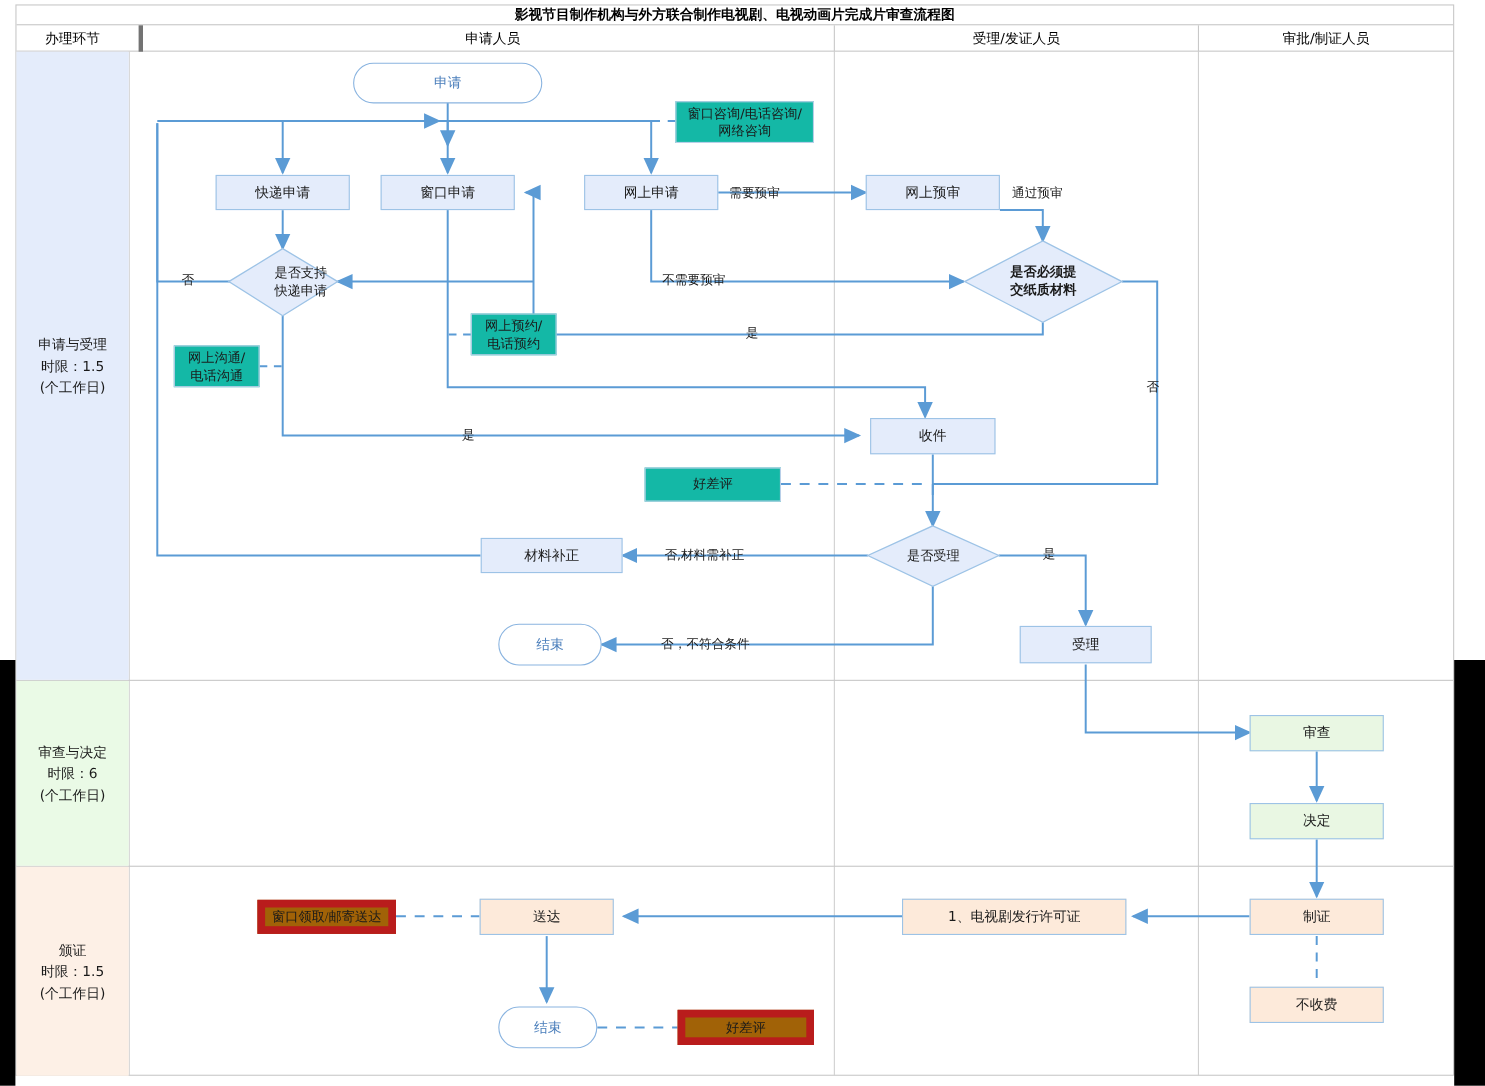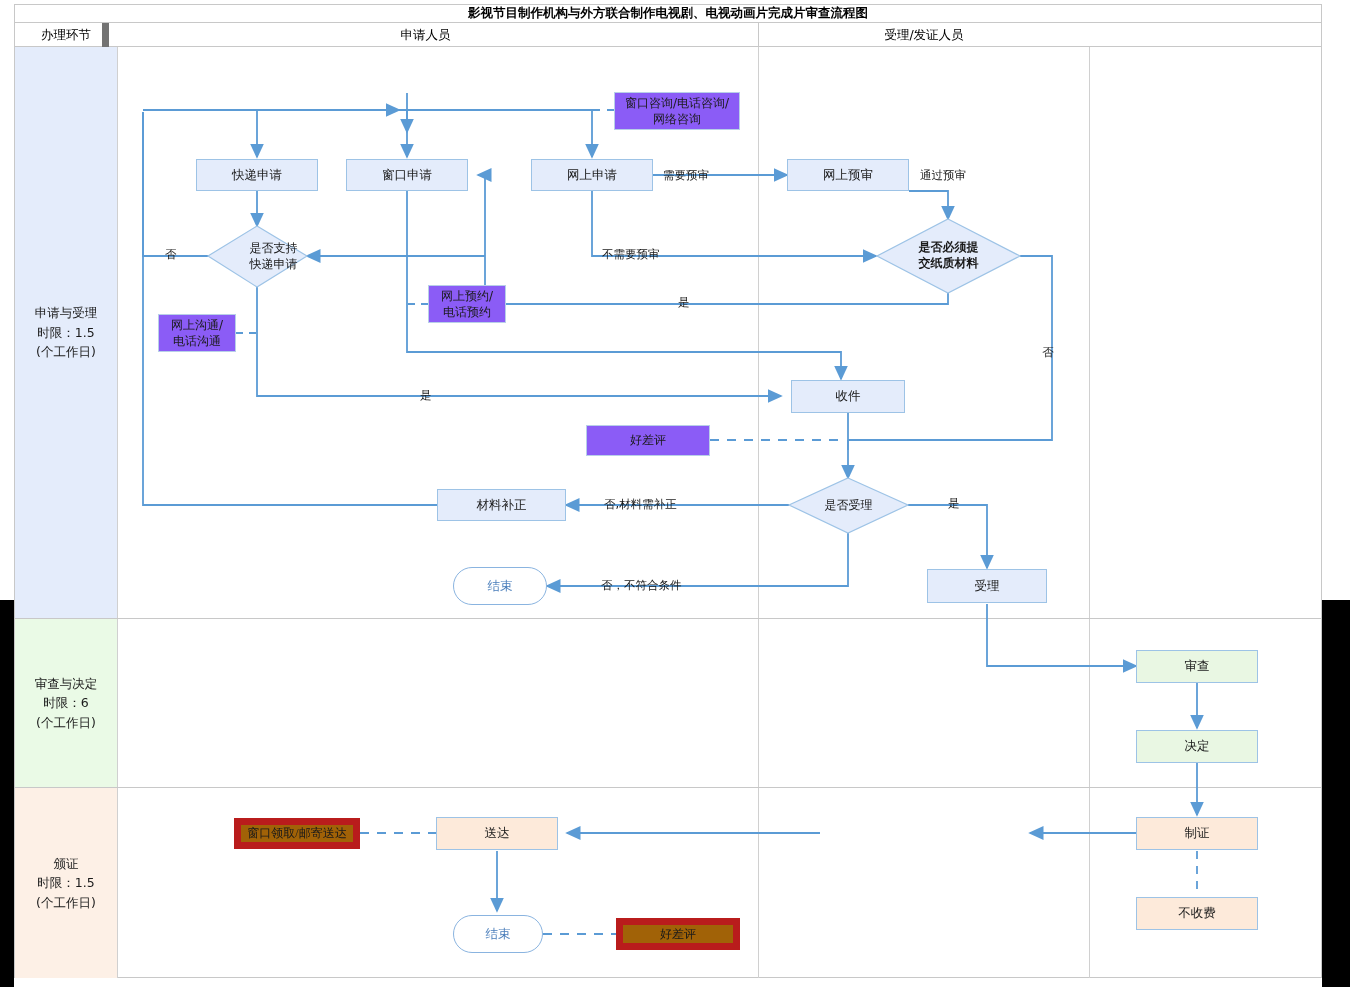--- a/index.html
+++ b/index.html
@@ -17,21 +17,21 @@
          border:1px solid #c8c8c8;box-sizing:border-box;}
   .titlebar{position:absolute;left:15px;top:5px;width:1306px;height:18px;
             display:flex;align-items:center;justify-content:center;
             border-bottom:1px solid #c8c8c8;box-sizing:border-box;
             font-size:12.5px;font-weight:bold;color:#000;}
   .hdrrow{position:absolute;left:15px;top:23px;width:1306px;height:24px;
           border-bottom:1px solid #c8c8c8;box-sizing:border-box;}
   .hdrcell{position:absolute;top:0;height:24px;display:flex;align-items:center;
            justify-content:center;font-size:12.5px;color:#000;box-sizing:border-box;}
   #hdr-stage{left:0;width:102px;}
-  #hdr-applicant{left:87px;width:640px;border-left:7px solid #737373;}
+  #hdr-applicant{left:111px;width:640px;border-left:4px solid #737373;}
   #hdr-accept{left:743px;width:331px;border-left:1px solid #c8c8c8;}
   #hdr-approve{left:1074px;width:232px;border-left:1px solid #c8c8c8;}
 
   
   .vsep{position:absolute;width:1px;background:#d0d0d0;z-index:2;}
   #vsep-1{left:117px;top:47px;height:931px;}
   #vsep-2{left:758px;top:47px;height:931px;}
   #vsep-3{left:1089px;top:47px;height:931px;}
 
   
@@ -51,21 +51,21 @@
   #canvas{position:absolute;left:0;top:0;width:1350px;height:987px;z-index:5;}
 
   
   .node{position:absolute;box-sizing:border-box;display:flex;align-items:center;
         justify-content:center;text-align:center;font-size:12.5px;line-height:1.35;
         z-index:10;}
   .rect{background:#e4ecfb;border:1px solid #9dc3e6;color:#1a1a1a;}
   .rect.green{background:#e9f7e3;border:1px solid #9dc3e6;}
   .rect.peach{background:#fdeada;border:1px solid #9dc3e6;}
   .term{background:#ffffff;border:1px solid #8ab4e0;color:#4a7ebb;border-radius:22px;}
-  .note{background:#8b5cf6;border:1px solid #b8cfe8;color:#1a1a1a;font-size:12px;}
+  .note{background:#14b8a6;border:1px solid #b8cfe8;color:#1a1a1a;font-size:12px;}
   .note.peach{background:#a16207;border:7px solid #b91c1c;font-family:Liberation Serif, serif;}
 
   
   .diamond{position:absolute;z-index:10;}
   .diamond .lbl{position:absolute;left:0;top:0;width:100%;height:100%;
                 display:flex;align-items:center;justify-content:center;
                 text-align:center;font-size:12px;line-height:1.3;color:#1a1a1a;}
 
   
   .elabel{position:absolute;font-size:11.5px;color:#1a1a1a;z-index:12;
@@ -78,20 +78,21 @@
 <div id="page">
 
   <div class="frame"></div>
 
   <div class="titlebar">影视节目制作机构与外方联合制作电视剧、电视动画片完成片审查流程图</div>
 
   <div class="hdrrow">
     <div class="hdrcell" id="hdr-stage">办理环节</div>
     <div class="hdrcell" id="hdr-applicant">申请人员</div>
     <div class="hdrcell" id="hdr-accept">受理/发证人员</div>
+    <div class="hdrcell" id="hdr-approve">审批/制证人员</div>
   </div>
 
   <div class="vsep" id="vsep-1"></div>
   <div class="vsep" id="vsep-2"></div>
   <div class="vsep" id="vsep-3"></div>
   <div class="hsep" id="hsep-1"></div>
   <div class="hsep" id="hsep-2"></div>
 
   <div class="stage" id="stage-1">
     <div><span>申请与受理</span><br>
@@ -184,20 +185,21 @@
       <path d="M543,934 L616,934" stroke-dasharray="9,8"></path>
     </g>
 
     <g stroke="#9dc3e6" stroke-width="1.2" fill="#e4ecfb">
       <polygon points="257,226 307,256 257,287 208,256"></polygon>
       <polygon points="948,219 1020,256 948,293 877,256"></polygon>
       <polygon points="848,478 908,505 848,533 789,505"></polygon>
     </g>
   </svg>
 
+  <div class="node term" style="left:321px;top:57px;width:172px;height:37px;">申请</div>
 
   <div class="node note" style="left:614px;top:92px;width:126px;height:38px;padding:2px 4px;">
     <span style="white-space:pre-line">窗口咨询/电话咨询/
 网络咨询</span>
   </div>
 
   <div class="node rect" style="left:196px;top:159px;width:122px;height:32px;">快递申请</div>
   <div class="node rect" style="left:346px;top:159px;width:122px;height:32px;">窗口申请</div>
   <div class="node rect" style="left:531px;top:159px;width:122px;height:32px;">网上申请</div>
 
@@ -228,20 +230,21 @@
   <div class="node note" style="left:586px;top:425px;width:124px;height:31px;">好差评</div>
 
   <div class="node rect" style="left:437px;top:489px;width:129px;height:32px;">材料补正</div>
   <div class="node term" style="left:453px;top:567px;width:94px;height:38px;">结束</div>
   <div class="node rect" style="left:927px;top:569px;width:120px;height:34px;">受理</div>
 
   <div class="node rect green" style="left:1136px;top:650px;width:122px;height:33px;">审查</div>
   <div class="node rect green" style="left:1136px;top:730px;width:122px;height:33px;">决定</div>
 
   <div class="node rect peach" style="left:1136px;top:817px;width:122px;height:33px;">制证</div>
+  <div class="node rect peach" style="left:820px;top:817px;width:204px;height:33px;">1、电视剧发行许可证</div>
   <div class="node rect peach" style="left:1136px;top:897px;width:122px;height:33px;">不收费</div>
   <div class="node rect peach" style="left:436px;top:817px;width:122px;height:33px;">送达</div>
   <div class="node note peach" style="left:234px;top:818px;width:126px;height:31px;">窗口领取/邮寄送达</div>
   <div class="node term" style="left:453px;top:915px;width:90px;height:38px;">结束</div>
   <div class="node note peach" style="left:616px;top:918px;width:124px;height:32px;">好差评</div>
 
   <div class="elabel" style="left:663px;top:168px;">需要预审</div>
   <div class="elabel" style="left:920px;top:168px;">通过预审</div>
   <div class="elabel" style="left:602px;top:247px;">不需要预审</div>
   <div class="elabel" style="left:165px;top:247px;">否</div>

